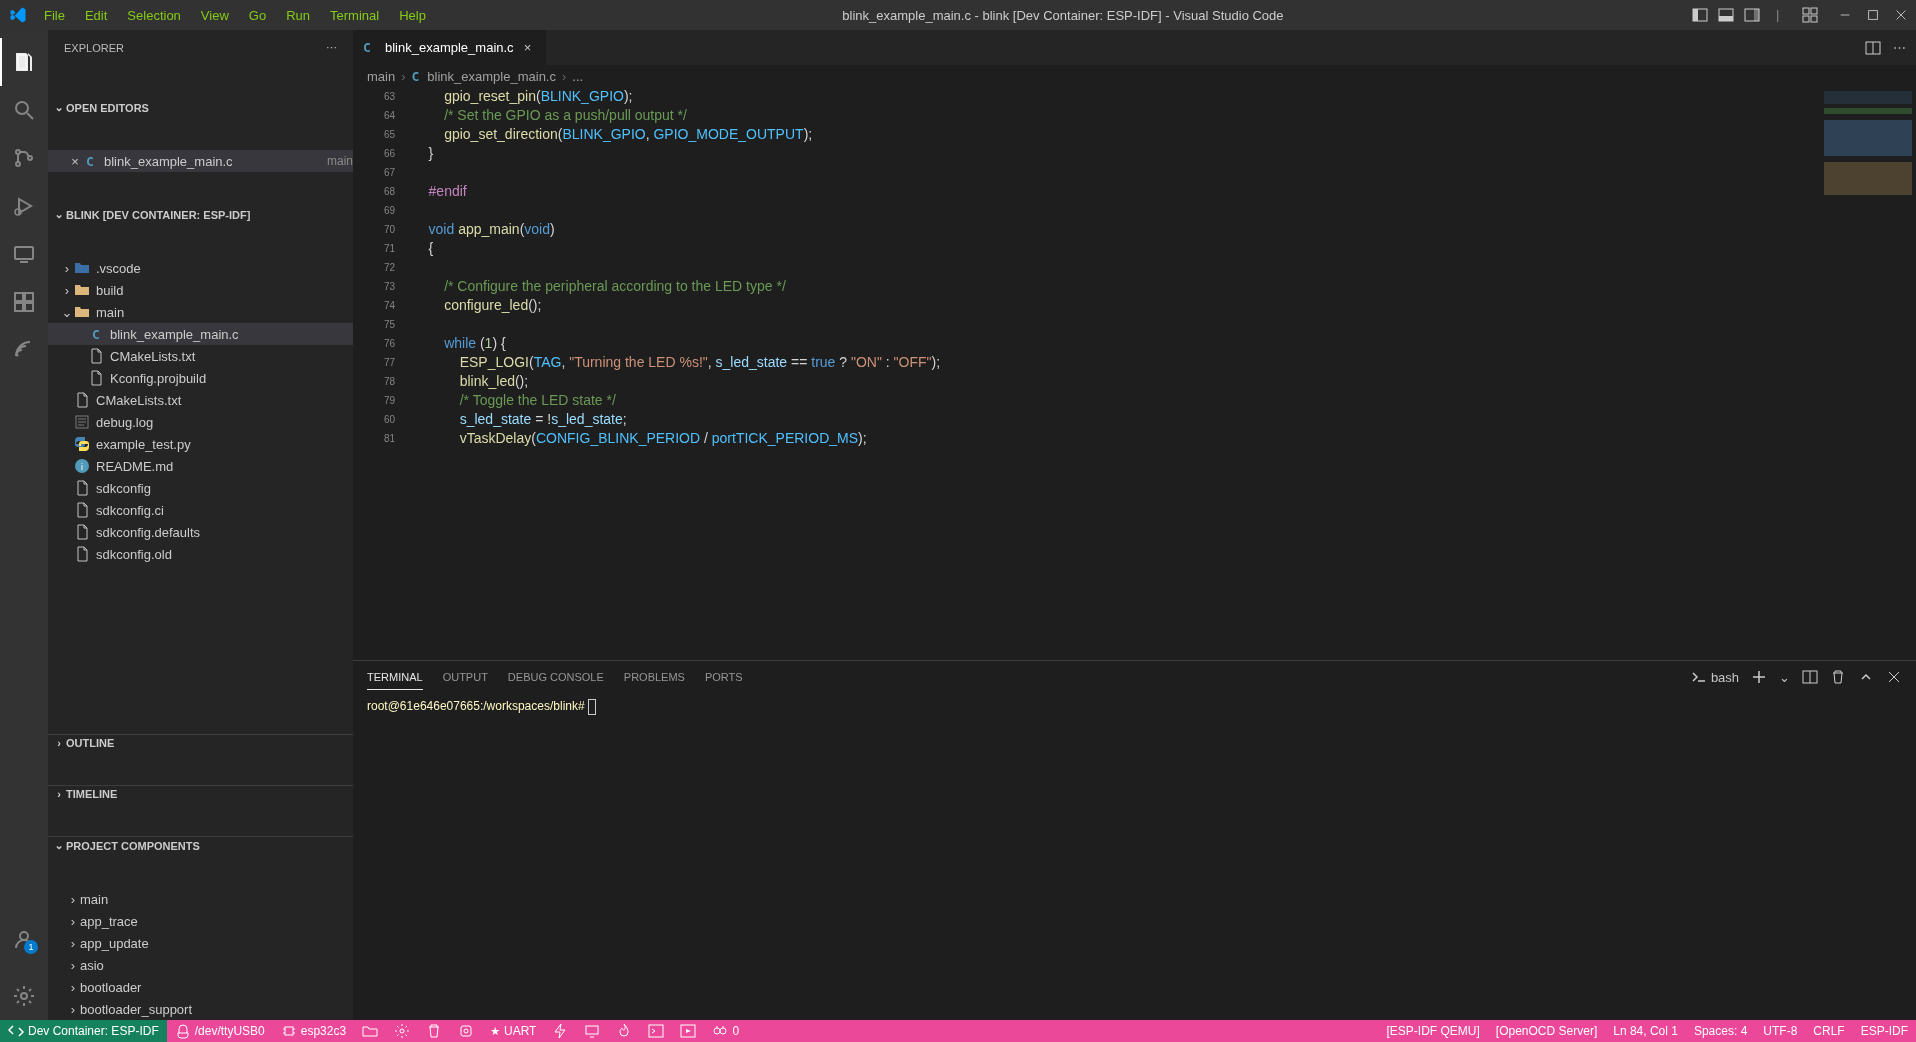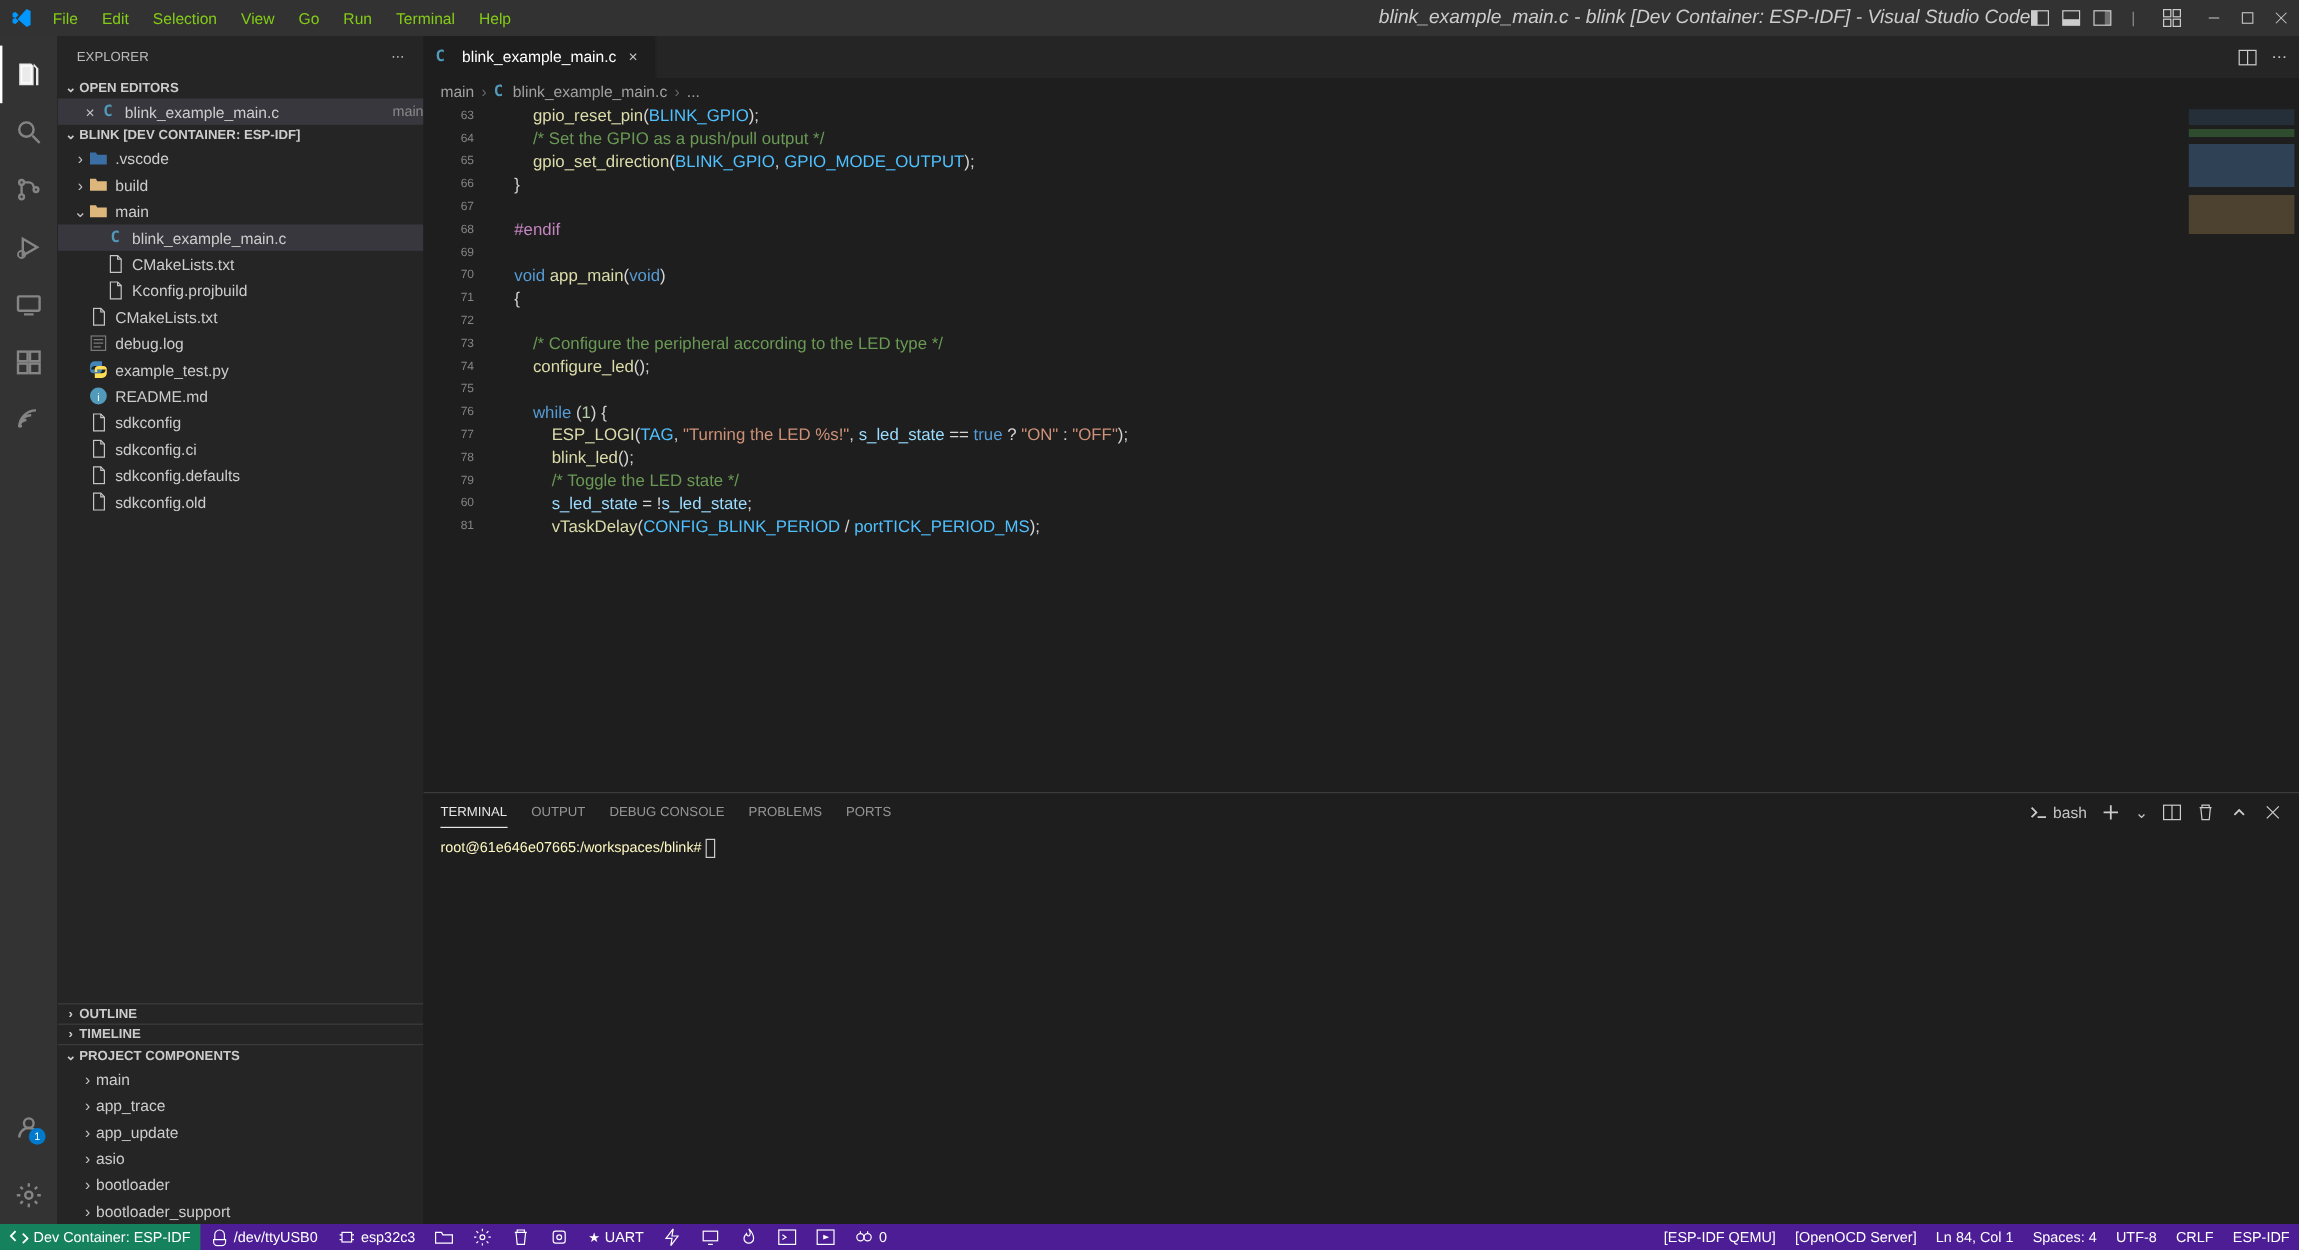--- a/index.html
+++ b/index.html
@@ -3,37 +3,37 @@
 <meta charset="utf-8">
 <style>
 * { margin: 0; padding: 0; box-sizing: border-box; font-family: "Segoe UI", -apple-system, sans-serif; }
 body { background: #1e1e1e; color: #cccccc; font-size: 13px; overflow: hidden; width: 1916px; height: 1042px; }
 
 
 .titlebar { height: 30px; background: #323233; display: flex; align-items: center; padding: 0 8px; }
 .titlebar .logo { width: 20px; height: 20px; margin-right: 8px; }
 .titlebar .menus { display: flex; gap: 4px; }
 .titlebar .menu-item { padding: 4px 8px; color: #84cc16; cursor: pointer; }
-.titlebar .title { flex: 1; text-align: right; color: #cccccc; font-size: 16px; font-style: italic; }
+.titlebar .title { flex: 1; text-align: center; color: #cccccc; font-size: 13px; }
 .titlebar .window-controls { display: flex; gap: 14px; align-items: center; }
 .titlebar .wc { width: 14px; height: 14px; color: #cccccc; cursor: pointer; display:flex; align-items:center; justify-content:center; }
 .layout-icons { display:flex; gap: 10px; margin-right: 20px; }
 .layout-icons .li { width:16px; height:16px; color:#cccccc; cursor:pointer; }
 
 
 .main { display: flex; height: calc(100% - 30px - 22px); }
 .activitybar { width: 48px; background: #333333; display: flex; flex-direction: column; align-items: center; padding-top: 8px; }
 .activitybar .ab-item { width: 48px; height: 48px; display: flex; align-items: center; justify-content: center; color: #858585; cursor: pointer; position: relative; }
 .activitybar .ab-item.active { color: #ffffff; }
 .activitybar .ab-item.active::before { content:""; position:absolute; left:0; top:0; bottom:0; width:2px; background:#ffffff; }
 .activitybar .ab-bottom { margin-top: auto; margin-bottom: 8px; }
 .ab-badge { position:absolute; bottom:10px; right:10px; background:#007acc; color:#fff; font-size:9px; width:14px; height:14px; border-radius:50%; display:flex; align-items:center; justify-content:center; }
 
 
-.sidebar { width: 305px; background: #252526; display: flex; flex-direction: column; overflow:hidden; }
+.sidebar { width: 305px; background: #252526; display: flex; flex-direction: column; overflow:hidden;gap:34px; }
 .sidebar-header { height: 35px; display: flex; align-items: center; padding: 0 16px; color: #bbbbbb; font-size: 11px; text-transform: uppercase; justify-content:space-between; }
 .sidebar-section-title { padding: 2px 4px; font-size: 11px; font-weight: 700; color: #cccccc; text-transform: uppercase; display:flex; align-items:center; cursor:pointer; }
 .sidebar-section-title .chev { width:14px; display:inline-block; text-align:center; }
 .tree { flex:1; overflow:auto; }
 .tree-row { display: flex; align-items: center; height: 22px; padding-left: 12px; cursor: pointer; color: #cccccc; }
 .tree-row.selected { background: #37373d; }
 .tree-row .indent { display:inline-block; }
 .tree-row .twisty { width: 14px; text-align:center; color:#c5c5c5; }
 .tree-row .ficon { width:16px; height:16px; margin-right:6px; display:flex; align-items:center; justify-content:center; }
 .tree-row .label { flex:1; white-space:nowrap; overflow:hidden; text-overflow:ellipsis; }
@@ -71,21 +71,21 @@
 
 .panel { height: 360px; background:#1e1e1e; border-top:1px solid #3c3c3c; display:flex; flex-direction:column; }
 .panel-tabs { height: 32px; display:flex; align-items:center; padding: 0 14px; gap:20px; }
 .panel-tab { font-size:11px; color:#969696; text-transform:uppercase; cursor:pointer; padding: 6px 0; }
 .panel-tab.active { color:#e7e7e7; border-bottom:1px solid #e7e7e7; }
 .panel-actions { margin-left:auto; display:flex; align-items:center; gap:12px; color:#c5c5c5; }
 .panel-body { flex:1; padding: 6px 14px; font-family:"Consolas","Courier New",monospace; font-size:12px; color:#fef9c3; }
 .term-cursor { display:inline-block; width:8px; height:16px; border:1px solid #cccccc; vertical-align:middle; }
 
 
-.statusbar { height:22px; background:#4c1d95; display:flex; align-items:center; color:#ffffff; font-size:12px; }
+.statusbar { height:22px; background:#ec4899; display:flex; align-items:center; color:#ffffff; font-size:12px; }
 .statusbar .sb-item { padding:0 8px; display:flex; align-items:center; gap:4px; cursor:pointer; height:100%; }
 .statusbar .sb-remote { background:#16825d; padding:0 8px; height:100%; display:flex; align-items:center; gap:4px; }
 .statusbar .sb-right { margin-left:auto; display:flex; }
 
 
 svg { display:block; }
 .icon16 { width:16px; height:16px; }
 .icon20 { width:20px; height:20px; }
 .icon24 { width:24px; height:24px; }
 

